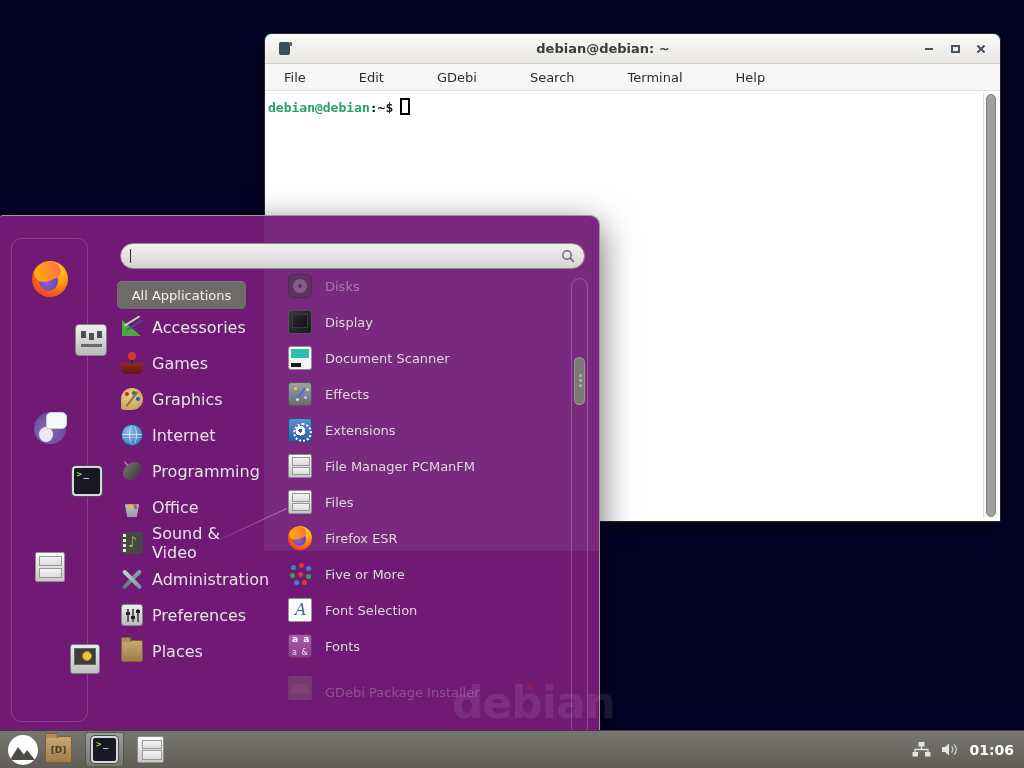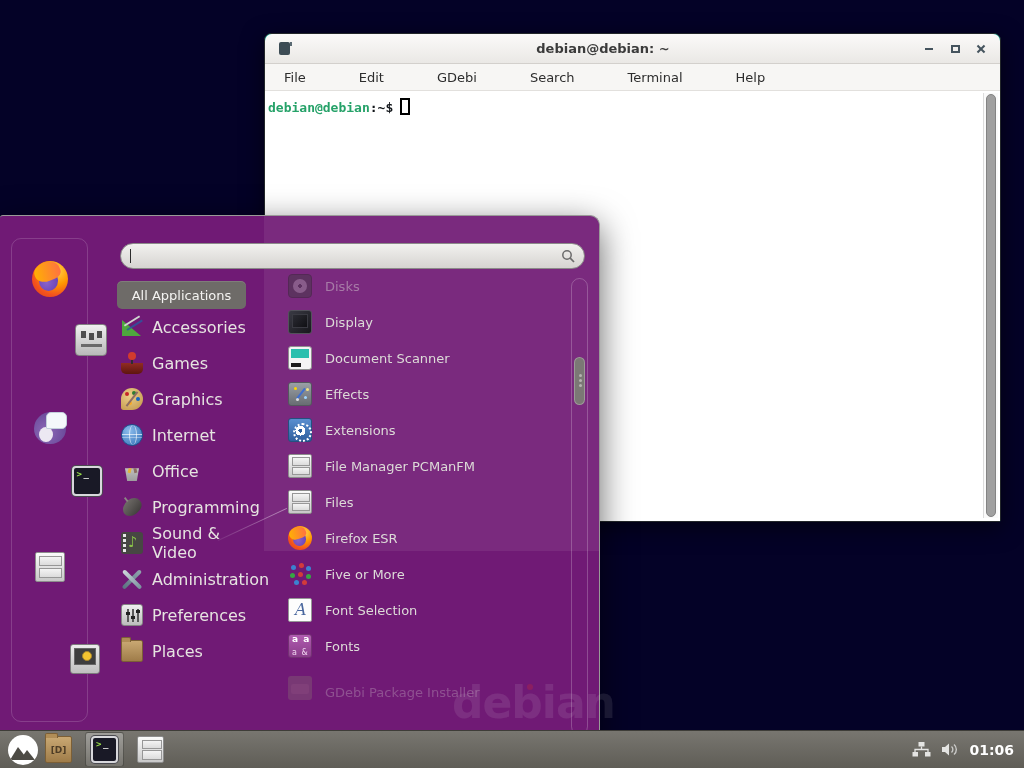--- a/index.html
+++ b/index.html
@@ -302,26 +302,26 @@
         </div>
       <div class="crow">
           <span class="ic ic-palette s22"></span>
           <span class="lbl">Graphics</span>
         </div>
       <div class="crow">
           <span class="ic ic-globe s22"></span>
           <span class="lbl">Internet</span>
         </div>
       <div class="crow">
+          <span class="ic ic-prog s22"></span>
+          <span class="lbl">Programming</span>
+        </div>
+      <div class="crow">
           <span class="ic ic-office s22"></span>
           <span class="lbl">Office</span>
-        </div>
-      <div class="crow">
-          <span class="ic ic-prog s22"></span>
-          <span class="lbl">Programming</span>
         </div>
       <div class="crow">
           <span class="ic ic-sv s22"></span>
           <span class="lbl">Sound &amp; Video</span>
         </div>
       <div class="crow">
           <span class="ic ic-admin s22"></span>
           <span class="lbl">Administration</span>
         </div>
       <div class="crow">

